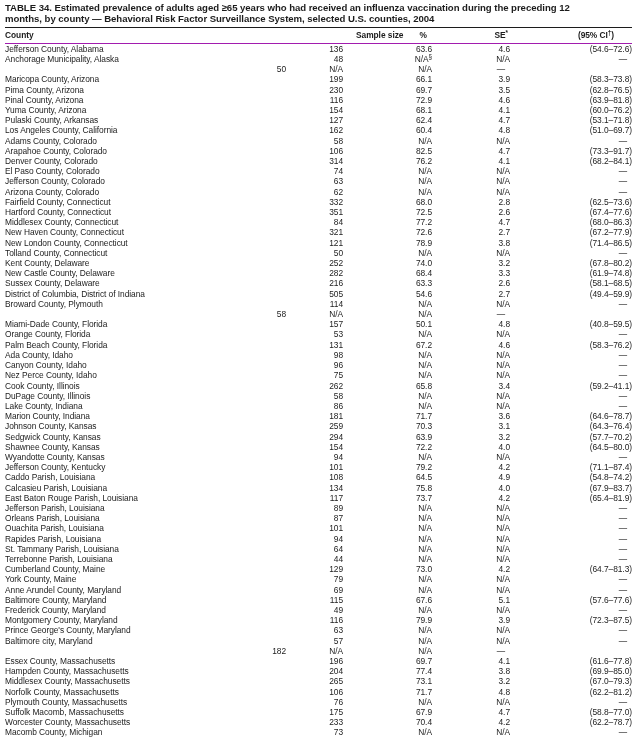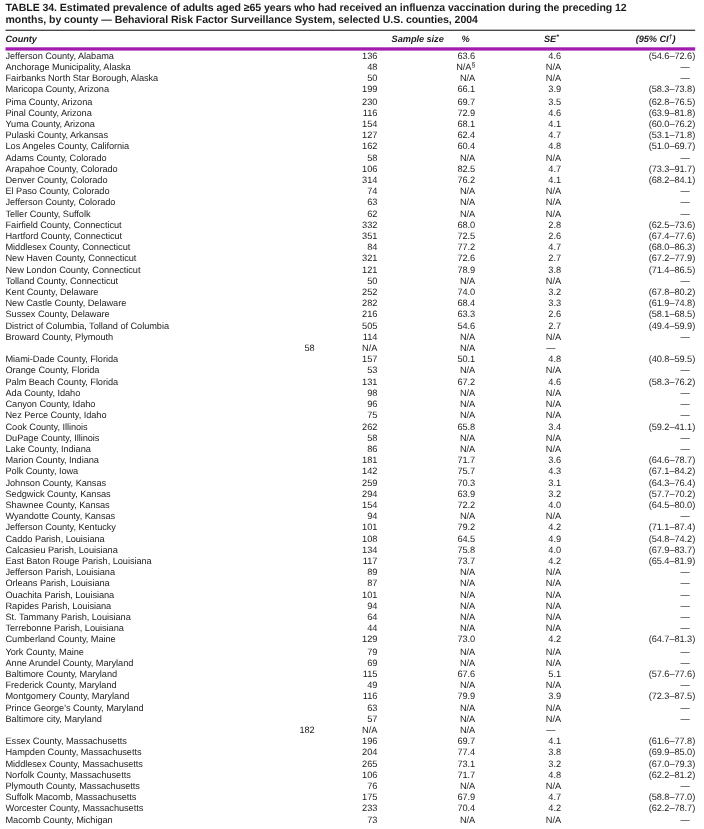--- a/index.html
+++ b/index.html
@@ -35,24 +35,23 @@
   }
   .grid-row {
     display: grid;
     grid-template-columns: 281px 57px 89px 78px 122px;
     font-size: 8.4px;
     line-height: 10.2px;
     letter-spacing: -0.05px;
   }
   .thead {
     border-top: 1px solid #1c1c1c;
-    border-bottom: 3px solid #a21caf;
+    border-bottom: 1px solid #a21caf;
     padding: 2px 0 3px 0;
     font-weight: bold;
-    font-style: italic;
   }
   .cell-county {
     text-align: left;
     white-space: nowrap;
     overflow: hidden;
   }
   .num {
     text-align: right;
     white-space: nowrap;
   }
@@ -101,21 +100,20 @@
     <div class="num">(54.6–72.6)</div>
   </div>
         <div class="grid-row">
     <div class="cell-county">Anchorage Municipality, Alaska</div>
     <div class="num">48</div>
     <div class="num">N/A<sup>§</sup></div>
     <div class="num">N/A</div>
     <div class="num dash">—</div>
   </div>
         <div class="grid-row">
-    <div class="cell-county">Fairbanks North Star Borough, Alaska</div>
     <div class="num">50</div>
     <div class="num">N/A</div>
     <div class="num">N/A</div>
     <div class="num dash">—</div>
   </div>
         <div class="grid-row">
     <div class="cell-county">Maricopa County, Arizona</div>
     <div class="num">199</div>
     <div class="num">66.1</div>
     <div class="num">3.9</div>
@@ -185,21 +183,21 @@
     <div class="num dash">—</div>
   </div>
         <div class="grid-row">
     <div class="cell-county">Jefferson County, Colorado</div>
     <div class="num">63</div>
     <div class="num">N/A</div>
     <div class="num">N/A</div>
     <div class="num dash">—</div>
   </div>
         <div class="grid-row">
-    <div class="cell-county">Teller County, Suffolk</div>
+    <div class="cell-county">Arizona County, Colorado</div>
     <div class="num">62</div>
     <div class="num">N/A</div>
     <div class="num">N/A</div>
     <div class="num dash">—</div>
   </div>
         <div class="grid-row">
     <div class="cell-county">Fairfield County, Connecticut</div>
     <div class="num">332</div>
     <div class="num">68.0</div>
     <div class="num">2.8</div>
@@ -255,21 +253,21 @@
     <div class="num">(61.9–74.8)</div>
   </div>
         <div class="grid-row">
     <div class="cell-county">Sussex County, Delaware</div>
     <div class="num">216</div>
     <div class="num">63.3</div>
     <div class="num">2.6</div>
     <div class="num">(58.1–68.5)</div>
   </div>
         <div class="grid-row">
-    <div class="cell-county">District of Columbia, Tolland of Columbia</div>
+    <div class="cell-county">District of Columbia, District of Indiana</div>
     <div class="num">505</div>
     <div class="num">54.6</div>
     <div class="num">2.7</div>
     <div class="num">(49.4–59.9)</div>
   </div>
         <div class="grid-row">
     <div class="cell-county">Broward County, Plymouth</div>
     <div class="num">114</div>
     <div class="num">N/A</div>
     <div class="num">N/A</div>
@@ -345,27 +343,20 @@
     <div class="num dash">—</div>
   </div>
         <div class="grid-row">
     <div class="cell-county">Marion County, Indiana</div>
     <div class="num">181</div>
     <div class="num">71.7</div>
     <div class="num">3.6</div>
     <div class="num">(64.6–78.7)</div>
   </div>
         <div class="grid-row">
-    <div class="cell-county">Polk County, Iowa</div>
-    <div class="num">142</div>
-    <div class="num">75.7</div>
-    <div class="num">4.3</div>
-    <div class="num">(67.1–84.2)</div>
-  </div>
-        <div class="grid-row">
     <div class="cell-county">Johnson County, Kansas</div>
     <div class="num">259</div>
     <div class="num">70.3</div>
     <div class="num">3.1</div>
     <div class="num">(64.3–76.4)</div>
   </div>
         <div class="grid-row">
     <div class="cell-county">Sedgwick County, Kansas</div>
     <div class="num">294</div>
     <div class="num">63.9</div>

